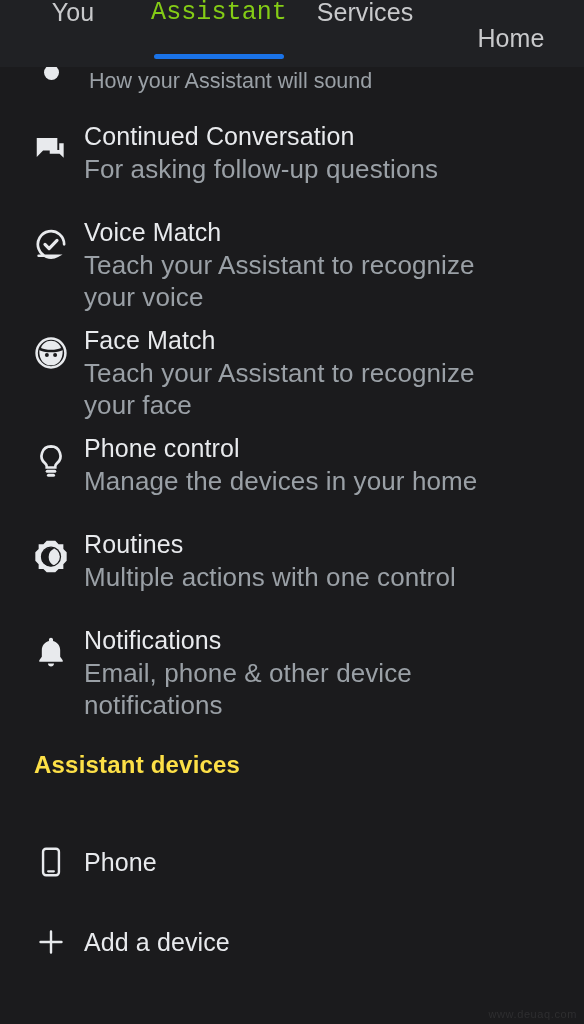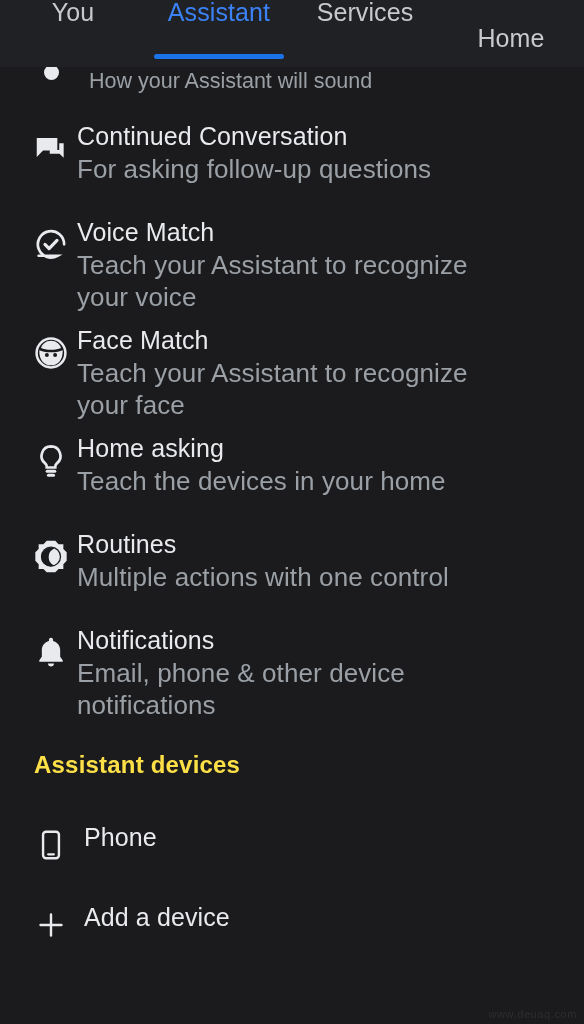--- a/index.html
+++ b/index.html
@@ -41,21 +41,21 @@
     cursor: pointer;
     user-select: none;
   }
   .tab-label {
     font-size: 25px;
     letter-spacing: 0.1px;
     color: #c8c9cb;
     line-height: 1;
     padding-bottom: 10px;
   }
-  .tab.active .tab-label { color: #3b82f6; }
+  .tab.active .tab-label { color: #84cc16; font-family: Liberation Mono, monospace; }
   .tab-indicator {
     position: absolute;
     left: 8px;
     right: 8px;
     bottom: 8px;
     height: 5px;
     border-radius: 3px;
     background: #1a73e8;
   }
   .tab.active .tab-indicator { display: block; }
@@ -116,21 +116,21 @@
     width: 44px;
     min-width: 44px;
     height: 44px;
     margin-left: 29px;
     margin-top: 18px;
     display: flex;
     align-items: center;
     justify-content: center;
   }
   .row .texts {
-    margin-left: 4px;
+    margin-left: 11px;
     padding-top: 10px;
   }
   .row .title {
     font-size: 25px;
     color: #e8eaed;
     line-height: 34px;
     letter-spacing: 0.1px;
   }
   .row .sub {
     font-size: 26px;
@@ -143,21 +143,21 @@
     font-size: 24px;
     font-weight: bold;
     color: #fde047;
     padding: 30px 0 0 34px;
     letter-spacing: 0.2px;
   }
 
   .device-row {
     position: relative;
     display: flex;
-    align-items: flex-start;
+    align-items: center;
     height: 78px;
     cursor: pointer;
   }
   .device-row .icon-wrap {
     width: 44px;
     min-width: 44px;
     height: 44px;
     margin-left: 29px;
     display: flex;
     align-items: center;
@@ -265,22 +265,22 @@
 
     <div class="row">
       <div class="icon-wrap">
         <svg width="38" height="38" viewBox="0 0 24 24" fill="none" stroke="#e8eaed" stroke-width="1.7">
           <path d="M12 2.8a6 6 0 0 0-3.7 10.7c.6.5 1 1.2 1 2v.6h5.4v-.6c0-.8.4-1.5 1-2A6 6 0 0 0 12 2.8z"></path>
           <path d="M9.6 18.4h4.8" stroke-linecap="round" stroke-width="1.9"></path>
           <path d="M10.4 21h3.2" stroke-linecap="round" stroke-width="1.9"></path>
         </svg>
       </div>
       <div class="texts">
-        <div class="title">Home asking</div>
-        <div class="sub">Teach the devices in your home</div>
+        <div class="title">Phone control</div>
+        <div class="sub">Manage the devices in your home</div>
       </div>
     </div>
 
     <div class="row">
       <div class="icon-wrap">
         <svg width="38" height="38" viewBox="0 0 24 24">
           <path d="M9.3 1.8h5.4l2.1 2.1h3l0 3 2.1 2.1v5.4l-2.1 2.1v3h-3l-2.1 2.1H9.3l-2.1-2.1h-3v-3L2.1 14.4V9l2.1-2.1v-3h3z" fill="#e8eaed"></path>
           <circle cx="12" cy="11.8" r="6.4" fill="#1b1b1d"></circle>
           <circle cx="12" cy="11.8" r="5.6" fill="#e8eaed"></circle>
           <path d="M14.2 6.6a5.8 5.8 0 0 0 0 10.8 5.9 5.9 0 1 1 0-10.8z" fill="#1b1b1d"></path>

